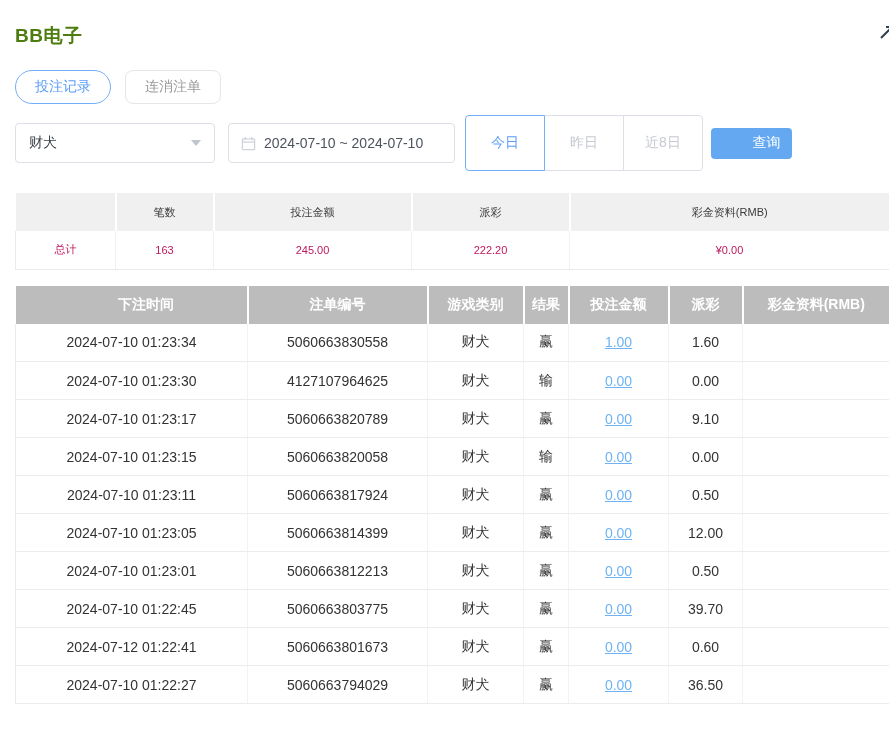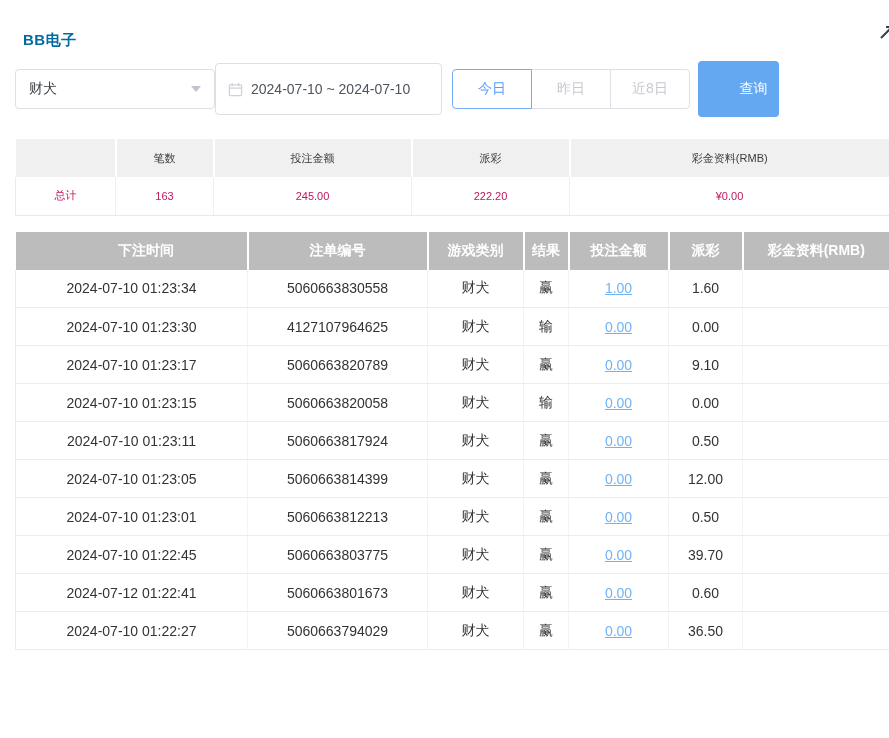--- a/index.html
+++ b/index.html
@@ -6,50 +6,50 @@
   body { margin: 0; font-family: "Liberation Sans", "DejaVu Sans", sans-serif; background: #fff; }
   .app {
     position: relative;
     width: 889px; height: 738px;
     overflow: hidden;
     background: #fff;
     padding-left: 15px;
   }
   
   .title-row { padding-top: 23px; }
-  .page-title { margin: 8px; font-size: 15px; font-weight: bold; color: #0369a1; letter-spacing: .5px; }
+  .page-title { margin: 0; font-size: 19px; font-weight: bold; color: #4d7c0f; letter-spacing: .5px; }
   .corner-icon { position: absolute; top: 24px; right: -6px; width: 16px; height: 16px; stroke: #33414e; stroke-width: 2; fill: none; cursor: pointer; }
   
   .tabs { margin-top: 21px; display: flex; gap: 14px; }
   .tab { height: 34px; padding: 0 19px; font-size: 14px; background: #fff; cursor: pointer; font-family: inherit; }
   .tab.active { border: 1px solid #74aef8; color: #5a9cf8; border-radius: 17px; }
   .tab.inactive { border: 1px solid #e6e6e6; color: #9a9a9a; border-radius: 8px; }
   
   .filters { margin-top: 11px; display: flex; align-items: center; }
   .select {
     width: 200px; height: 40px; border: 1px solid #dcdfe6; border-radius: 4px;
     display: flex; align-items: center; justify-content: space-between;
     padding: 0 13px; font-size: 14px; color: #3a3f46; cursor: pointer; background: #fff;
   }
   .caret { width: 0; height: 0; border-left: 5px solid transparent; border-right: 5px solid transparent; border-top: 6px solid #c0c4cc; }
   .date-input {
-    width: 227px; height: 52px; border: 1px solid #dcdfe6; border-radius: 4px;
+    margin-left: 13px; width: 227px; height: 40px; border: 1px solid #dcdfe6; border-radius: 4px;
     display: flex; align-items: center; gap: 8px; padding: 0 12px; font-size: 14px; color: #4e545e; cursor: pointer; background: #fff;
   }
   .cal-icon { width: 15px; height: 15px; stroke: #cfd3d9; stroke-width: 1.4; fill: none; flex: 0 0 auto; }
   .btn-group { margin-left: 10px; display: flex; }
   .qbtn {
-    width: 80px; height: 40px; background: #fff; border: 1px solid #dcdfe6;
+    width: 80px; height: 56px; background: #fff; border: 1px solid #dcdfe6;
     font-size: 14px; color: #c6cad0; margin-left: -1px; cursor: pointer; font-family: inherit;
   }
   .qbtn:first-child { border-radius: 4px 0 0 4px; margin-left: 0; }
   .qbtn:last-child { border-radius: 0 4px 4px 0; }
   .qbtn.active { border-color: #74aef8; color: #5a9cf8; position: relative; z-index: 1; }
   .search-btn {
-    margin-left: 8px; width: 81px; height: 56px; border: none; border-radius: 4px;
+    margin-left: 8px; width: 81px; height: 31px; border: none; border-radius: 4px;
     background: #64a8f2; color: #fff; font-size: 14px; cursor: pointer; font-family: inherit; padding-left: 36px;
   }
   
   .summary-table { margin-top: 22px; width: 874px; border-collapse: collapse; font-size: 11px; table-layout: fixed; }
   .summary-table th {
     background: #f0f0f0; height: 38px; font-weight: normal; color: #3a3a3a;
     border-left: 2px solid #fff; text-align: center;
   }
   .summary-table th:first-child { border-left: none; }
   .summary-table td {
@@ -76,20 +76,24 @@
 
 <div class="app">
 
   <div class="title-row">
     <h1 class="page-title">BB电子</h1>
     <svg class="corner-icon" viewBox="0 0 16 16">
       <path d="M2 14 L13 3 M7 3 L13 3 L13 9"></path>
     </svg>
   </div>
 
+  <div class="tabs">
+    <button class="tab active">投注记录</button>
+    <button class="tab inactive">连消注单</button>
+  </div>
 
   <div class="filters">
     <div class="select">
       <span>财犬</span>
       <span class="caret"></span>
     </div>
 
     <div class="date-input">
       <svg class="cal-icon" viewBox="0 0 16 16">
         <rect x="1.5" y="3" width="13" height="11.5" rx="1"></rect>

